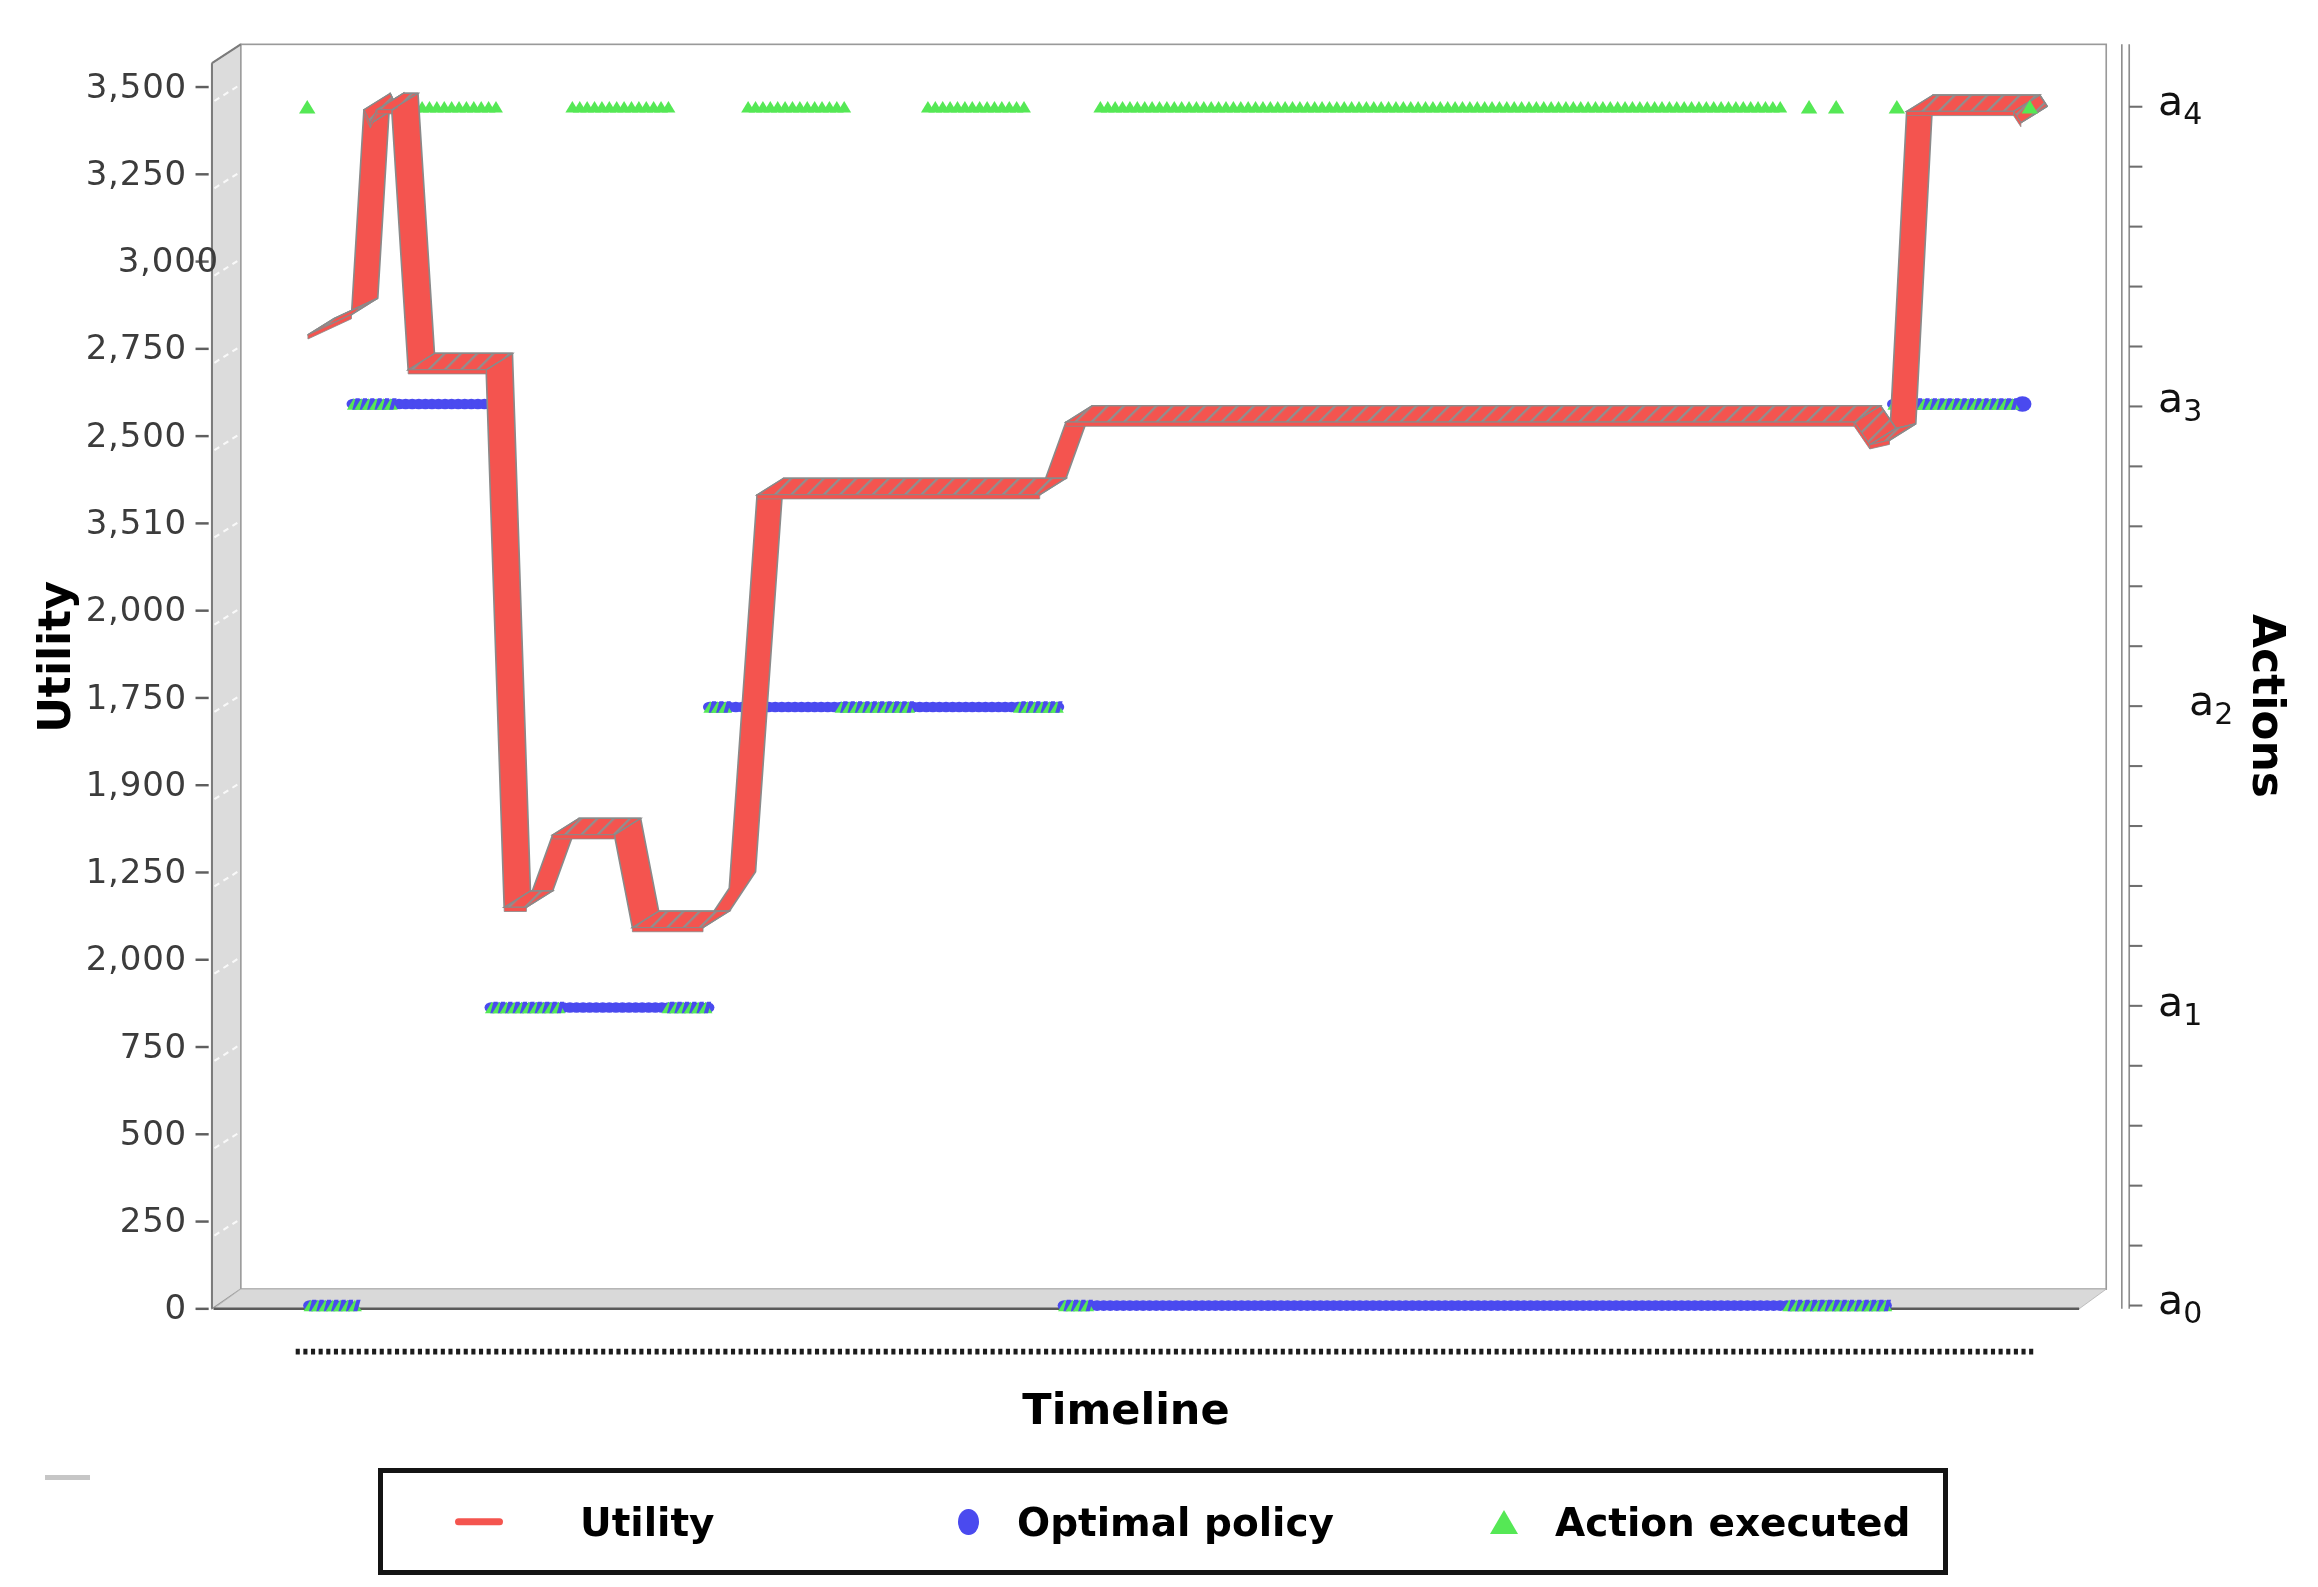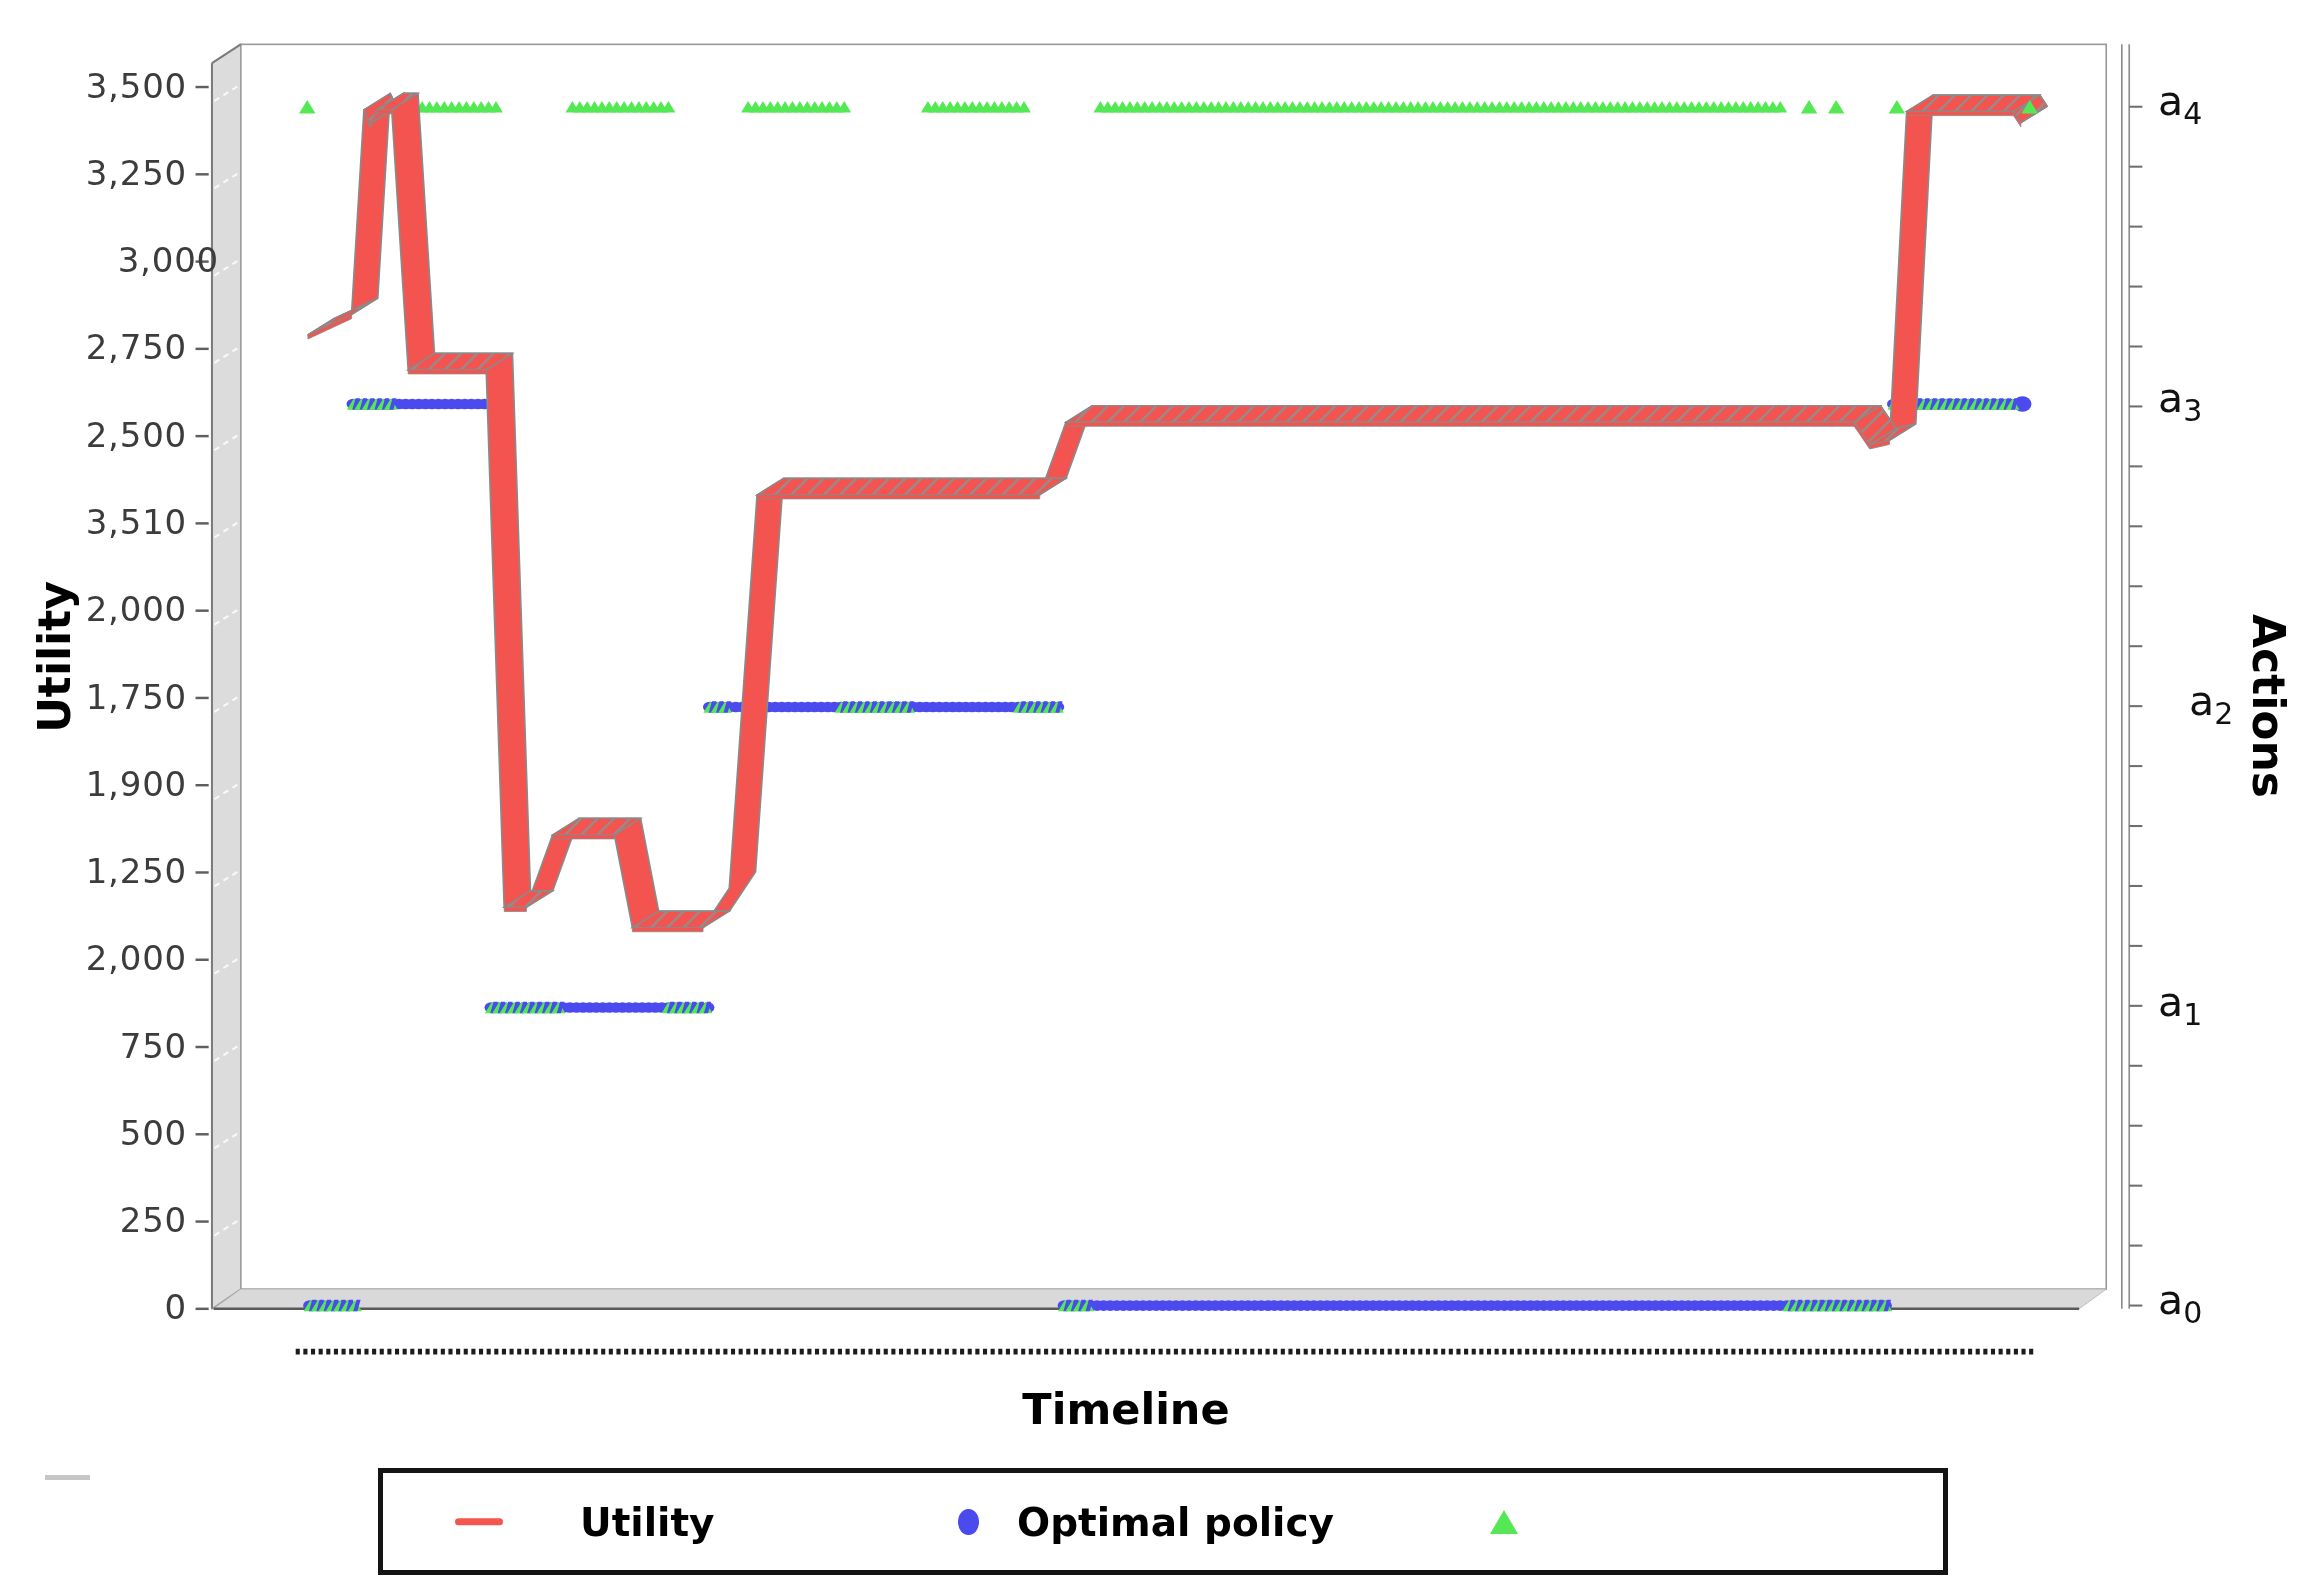--- a/index.html
+++ b/index.html
@@ -759,15 +759,16 @@
   <div id="xlab" class="axis-title">Timeline</div>
 
   <div id="corner-dash"></div>
 
   <div id="legend">
     <span id="leg-dash" class="leg-marker"></span>
     <span class="leg-label" style="left:197px">Utility</span>
     <span id="leg-dot" class="leg-marker"></span>
     <span class="leg-label" style="left:634px">Optimal policy</span>
     <span id="leg-tri" class="leg-marker"></span>
+    <span class="leg-label" style="left:1172px">Action executed</span>
   </div>
 </div>
 
 
 </body></html>

